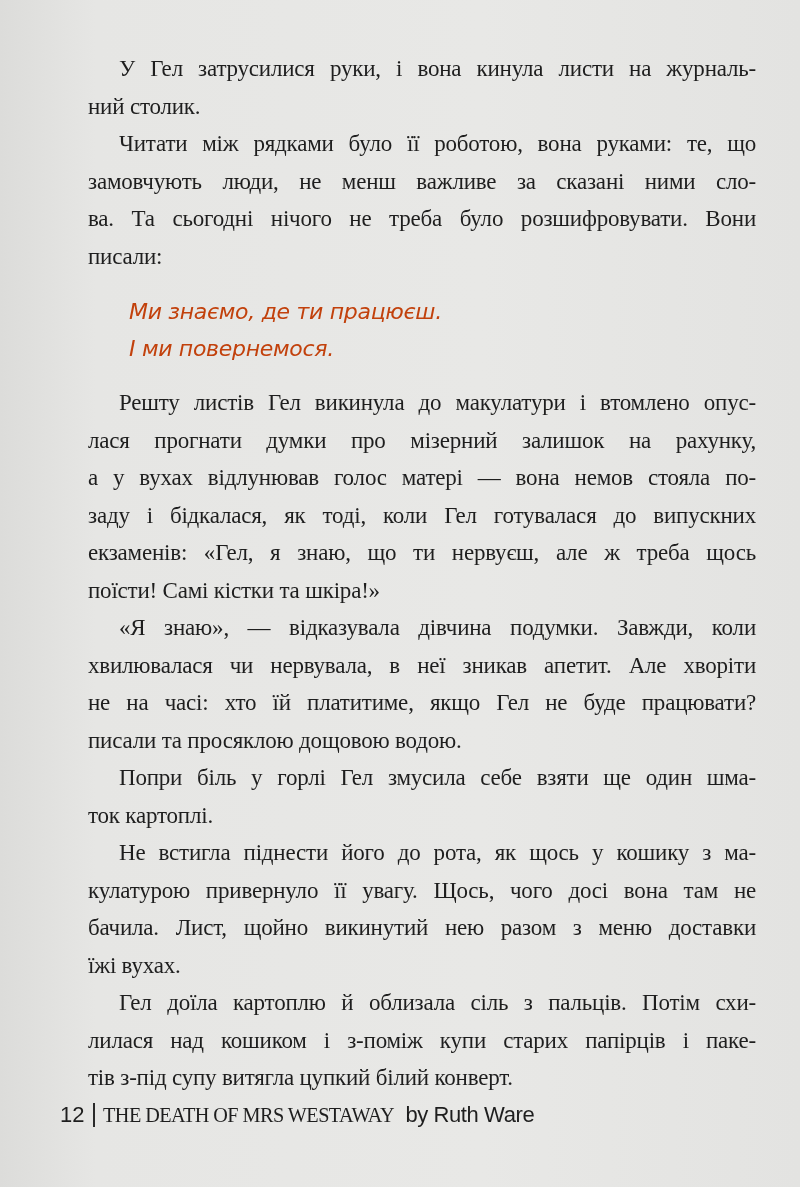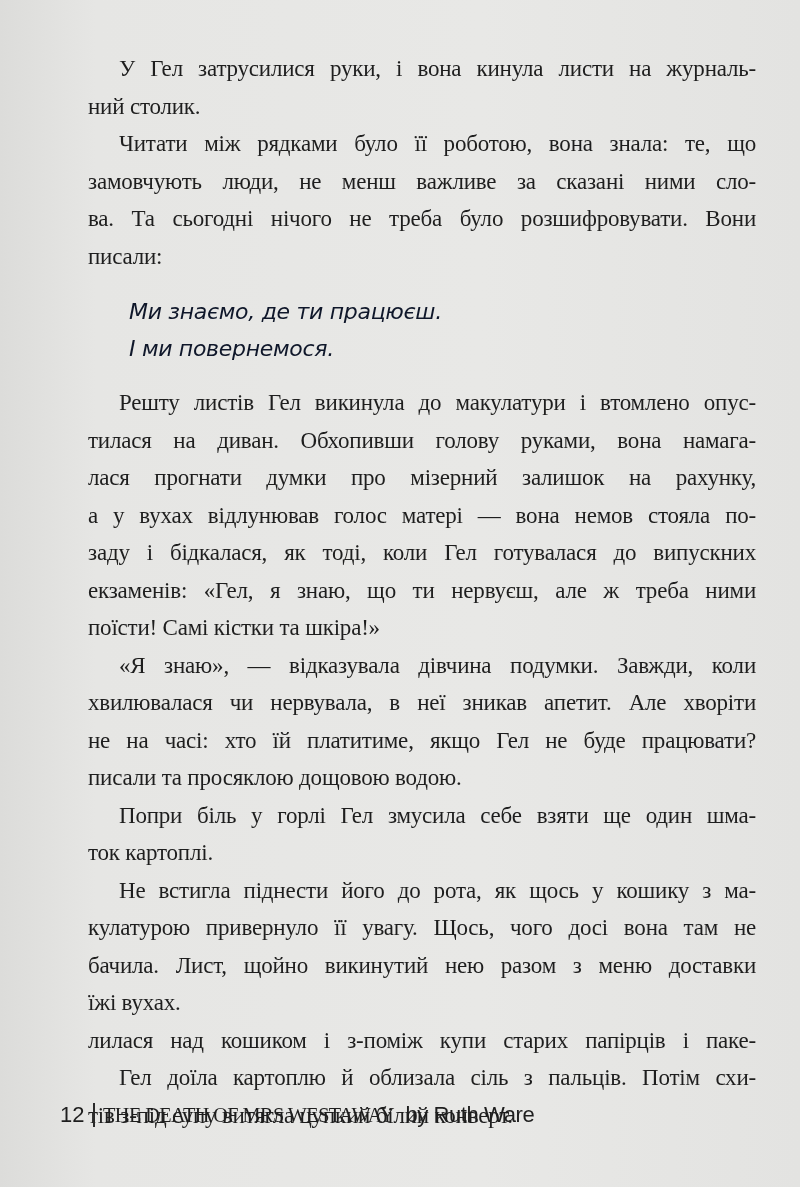--- a/index.html
+++ b/index.html
@@ -50,21 +50,21 @@
       margin-bottom: 17px;
       padding-left: 41px;
     }
     .letter-line {
       font-family: "DejaVu Sans", "Liberation Sans", sans-serif;
       font-style: italic;
       font-size: 22px;
       line-height: 37px;
       height: 37px;
       letter-spacing: -0.3px;
-      color: #0f172a;
+      color: #c2410c;
     }
     .footer {
       position: absolute;
       left: 60px;
       top: 1102px;
       font-family: "Liberation Sans", "DejaVu Sans", sans-serif;
       font-size: 22px;
       color: #1e1e1e;
       white-space: nowrap;
       display: flex;
@@ -97,38 +97,37 @@
 <body>
 
 <div class="page">
 
   <div class="paragraph">
     <div class="line indent justify">У Гел затрусилися руки, і вона кинула листи на журналь-</div>
     <div class="line">ний столик.</div>
   </div>
 
   <div class="paragraph">
-    <div class="line indent justify">Читати між рядками було її роботою, вона знала: те, що</div>
+    <div class="line indent justify">Читати між рядками було її роботою, вона руками: те, що</div>
     <div class="line justify"><span class="it">замовчують</span><span> люди, не менш важливе за сказані ними сло-</span></div>
     <div class="line justify">ва. Та сьогодні нічого не треба було розшифровувати. Вони</div>
     <div class="line">писали:</div>
   </div>
 
   <div class="letter-block">
     <div class="letter-line">Ми знаємо, де ти працюєш.</div>
     <div class="letter-line">І ми повернемося.</div>
   </div>
 
   <div class="paragraph">
     <div class="line indent justify">Решту листів Гел викинула до макулатури і втомлено опус-</div>
-    <div class="line justify">тилася на диван. Обхопивши голову руками, вона намага-</div>
     <div class="line justify">лася прогнати думки про мізерний залишок на рахунку,</div>
     <div class="line justify">а у вухах відлунював голос матері — вона немов стояла по-</div>
     <div class="line justify">заду і бідкалася, як тоді, коли Гел готувалася до випускних</div>
-    <div class="line justify"><span>екзаменів: </span><span class="it">«Гел, я знаю, що ти нервуєш, але ж треба ними</span></div>
+    <div class="line justify"><span>екзаменів: </span><span class="it">«Гел, я знаю, що ти нервуєш, але ж треба щось</span></div>
     <div class="line"><span class="it">поїсти! Самі кістки та шкіра!»</span></div>
   </div>
 
   <div class="paragraph">
     <div class="line indent justify"><span class="it">«Я знаю»,</span><span> — відказувала дівчина подумки. Завжди, коли</span></div>
     <div class="line justify">хвилювалася чи нервувала, в неї зникав апетит. Але хворіти</div>
     <div class="line justify">не на часі: хто їй платитиме, якщо Гел не буде працювати?</div>
     <div class="line">писали та просяклою дощовою водою.</div>
   </div>
 
@@ -138,22 +137,22 @@
   </div>
 
   <div class="paragraph">
     <div class="line indent justify">Не встигла піднести його до рота, як щось у кошику з ма-</div>
     <div class="line justify">кулатурою привернуло її увагу. Щось, чого досі вона там не</div>
     <div class="line justify">бачила. Лист, щойно викинутий нею разом з меню доставки</div>
     <div class="line">їжі вухах.</div>
   </div>
 
   <div class="paragraph">
+    <div class="line indent justify">Гел доїла картоплю й облизала сіль з пальців. Потім схи-</div>
     <div class="line justify">лилася над кошиком і з-поміж купи старих папірців і паке-</div>
-    <div class="line indent justify">Гел доїла картоплю й облизала сіль з пальців. Потім схи-</div>
     <div class="line">тів з-під супу витягла цупкий білий конверт.</div>
   </div>
 
 </div>
 
 <div class="footer">
   <span class="page-num">12</span>
   <span class="sep"></span>
   <span class="title">THE DEATH OF MRS WESTAWAY</span>
   <span class="author">by Ruth Ware</span>

